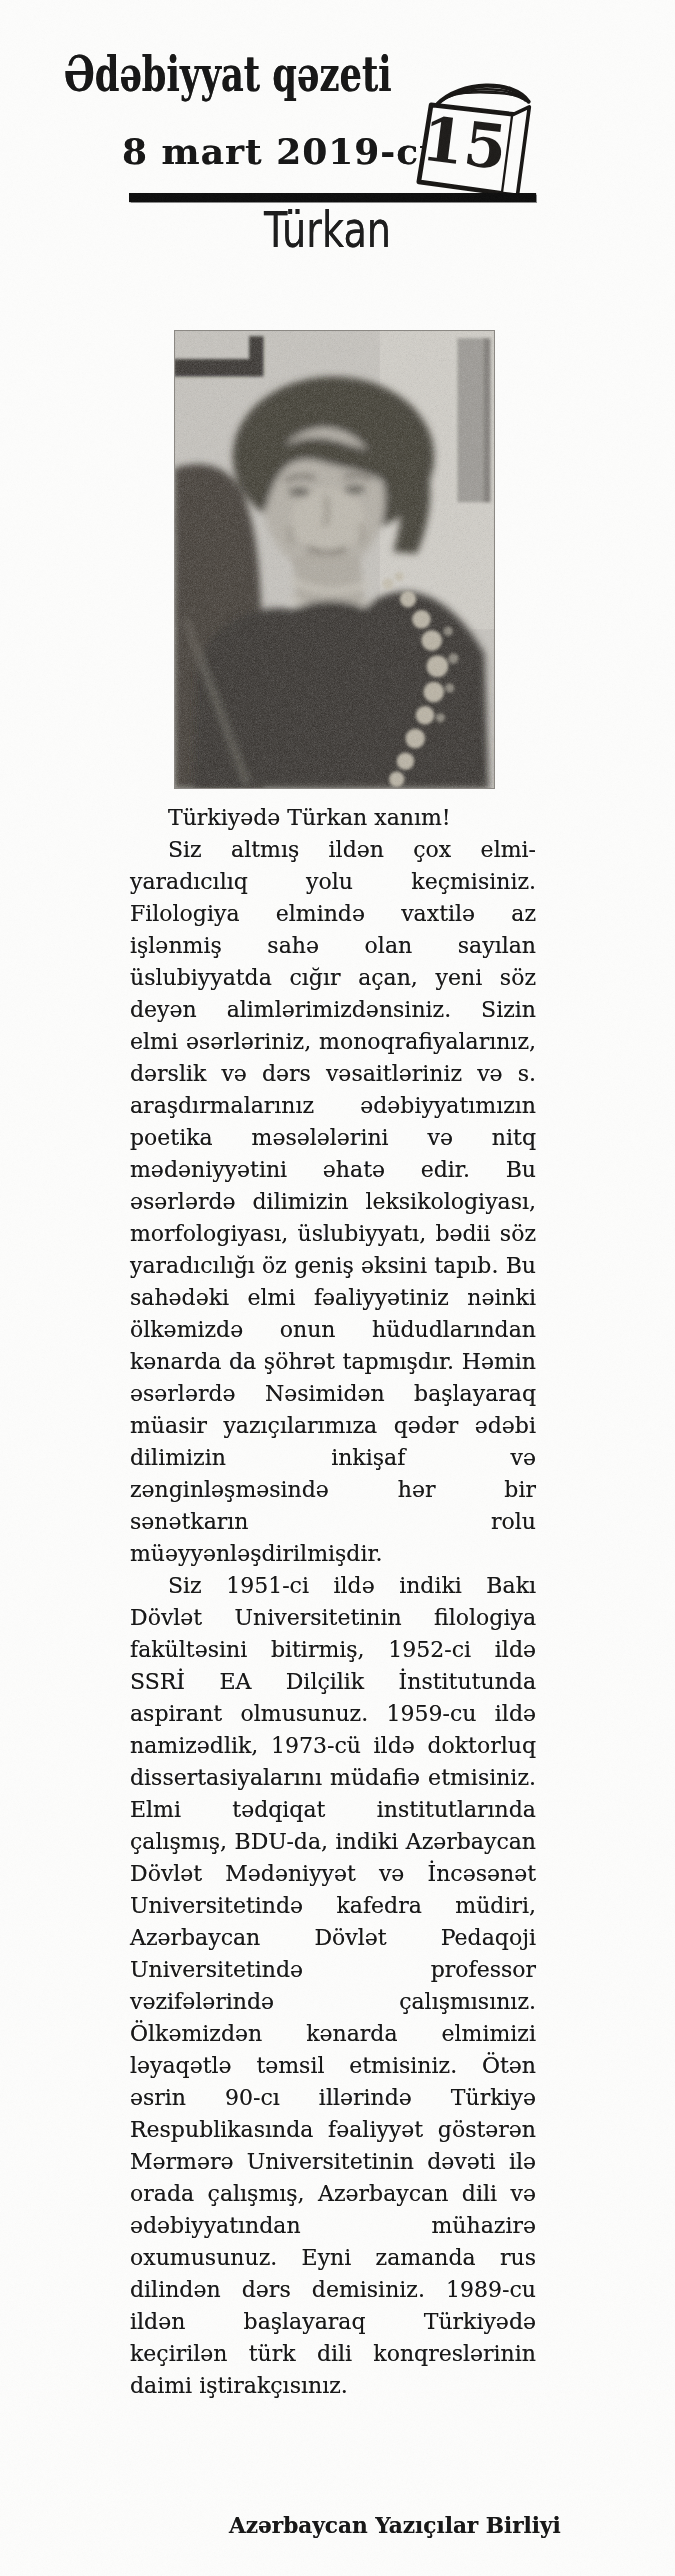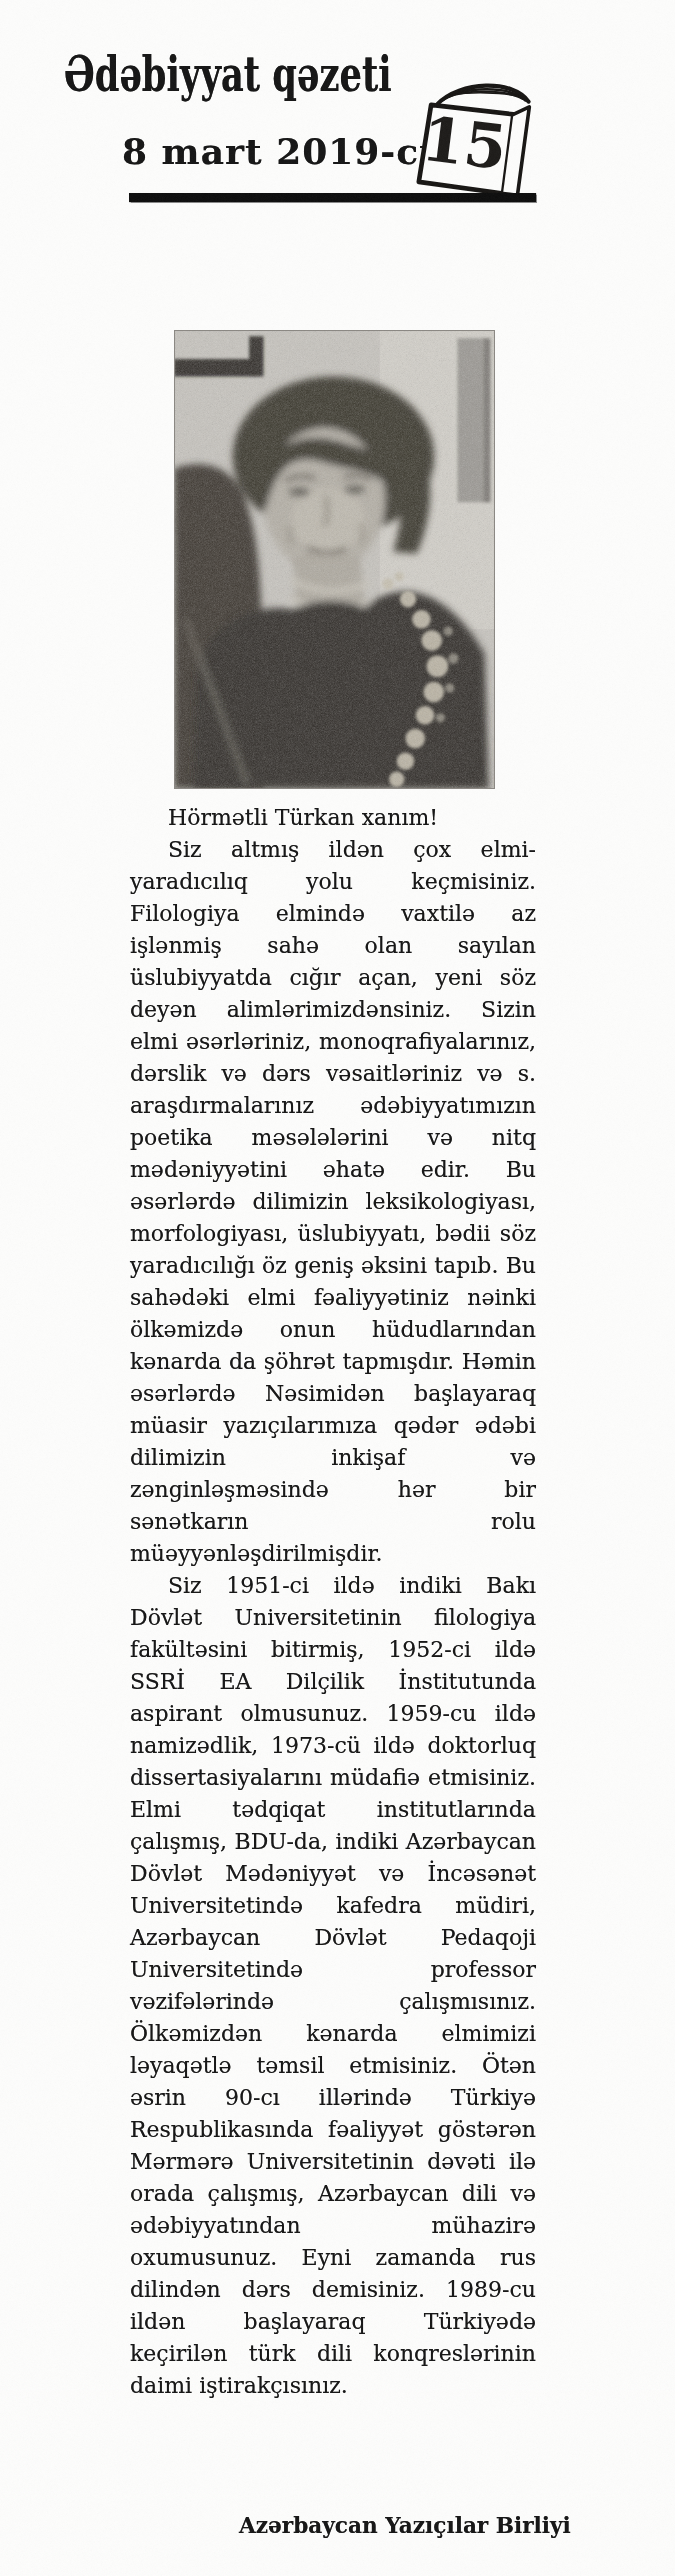--- a/index.html
+++ b/index.html
@@ -24,21 +24,21 @@
       transform:scaleX(.63);transform-origin:center top;white-space:nowrap;
       text-shadow:0 0 0.5px rgba(15,15,15,.8);}
   
   .photo{position:absolute;left:174px;top:330px;width:321px;height:459px;}
   .photo svg{display:block;width:100%;height:100%;}
   
   .article{position:absolute;left:130px;top:802px;width:406px;font-size:22px;line-height:32px;
       text-align:justify;text-shadow:0 0 0.5px rgba(12,12,12,.55);}
   .article p{margin:0;text-indent:38px;}
   
-  .signature{position:absolute;left:136px;top:2513px;width:406px;box-sizing:border-box;
+  .signature{position:absolute;left:126px;top:2513px;width:406px;box-sizing:border-box;
       padding-left:103px;text-align:center;font-size:21.6px;font-weight:bold;white-space:nowrap;
       text-shadow:0 0 0.5px rgba(12,12,12,.6);}
   .grain-overlay{position:absolute;left:0;top:0;width:676px;height:2615px;pointer-events:none;
       opacity:.05;}
 </style>
 </head>
 <body>
 
 <div class="page">
 
@@ -54,20 +54,21 @@
       <path d="M78,44 C110,37 172,34 206,41" fill="none" stroke-width="3"></path>
       <path d="M36,66 L196,76 L184,230 L20,216 Z" fill="#fdfdfc" stroke-width="9"></path>
       <path d="M196,76 L226,60 L212,232 L184,230" fill="#fdfdfc" stroke-width="7"></path>
       <text x="104" y="178" text-anchor="middle" font-family="DejaVu Serif, serif" font-size="118" font-weight="bold" fill="#1c1a18" stroke="none" transform="rotate(4 104 140)">15</text>
     </g>
   </svg>
 
   <div class="rule"></div>
 
   <div class="headline">
+    <div><span class="headline-first">Türkan</span></div>
   </div>
 
   <div class="photo">
     <svg viewBox="0 0 624 890" preserveAspectRatio="none">
       <defs>
         <filter id="soft">
             <feGaussianBlur stdDeviation="3"></feGaussianBlur>
           </filter>
         <filter id="soft2">
             <feGaussianBlur stdDeviation="7"></feGaussianBlur>
@@ -140,21 +141,21 @@
         <circle cx="536" cy="694" r="9" fill="#8d887d"></circle>
         <circle cx="518" cy="752" r="9" fill="#8d887d"></circle>
       </g>
 
       <rect width="624" height="890" filter="url(#grainF)" opacity="0.32"></rect>
       <rect x="1" y="1" width="622" height="888" fill="none" stroke="#8a8782" stroke-width="2"></rect>
     </svg>
   </div>
 
   <div class="article">
-      <p>Hörmətli Türkan xanım!</p>
+      <p>Türkiyədə Türkan xanım!</p>
       <p>Siz altmış ildən çox elmi-yaradıcılıq yolu keçmisiniz. Filologiya elmində vaxtilə az işlənmiş sahə olan sayılan üslubiyyatda cığır açan, yeni söz deyən alimlərimizdənsiniz. Sizin elmi əsərləriniz, monoqrafiyalarınız, dərslik və dərs vəsaitləriniz və s. araşdırmalarınız ədəbiyyatımızın poetika məsələlərini və nitq mədəniyyətini əhatə edir. Bu əsərlərdə dilimizin leksikologiyası, morfologiyası, üslubiyyatı, bədii söz yaradıcılığı öz geniş əksini tapıb. Bu sahədəki elmi fəaliyyətiniz nəinki ölkəmizdə onun hüdudlarından kənarda da şöhrət tapmışdır. Həmin əsərlərdə Nəsimidən başlayaraq müasir yazıçılarımıza qədər ədəbi dilimizin inkişaf və zənginləşməsində hər bir sənətkarın rolu müəyyənləşdirilmişdir.</p>
       <p>Siz 1951-ci ildə indiki Bakı Dövlət Universitetinin filologiya fakültəsini bitirmiş, 1952-ci ildə SSRİ EA Dilçilik İnstitutunda aspirant olmusunuz. 1959-cu ildə namizədlik, 1973-cü ildə doktorluq dissertasiyalarını müdafiə etmisiniz. Elmi tədqiqat institutlarında çalışmış, BDU-da, indiki Azərbaycan Dövlət Mədəniyyət və İncəsənət Universitetində kafedra müdiri, Azərbaycan Dövlət Pedaqoji Universitetində professor vəzifələrində çalışmısınız. Ölkəmizdən kənarda elmimizi ləyaqətlə təmsil etmisiniz. Ötən əsrin 90-cı illərində Türkiyə Respublikasında fəaliyyət göstərən Mərmərə Universitetinin dəvəti ilə orada çalışmış, Azərbaycan dili və ədəbiyyatından mühazirə oxumusunuz. Eyni zamanda rus dilindən dərs demisiniz. 1989-cu ildən başlayaraq Türkiyədə keçirilən türk dili konqreslərinin daimi iştirakçısınız.</p>
     </div>
 
   <div class="signature">Azərbaycan Yazıçılar Birliyi</div>
 
   <svg class="grain-overlay" viewBox="0 0 1312 5076" preserveAspectRatio="none">
     <defs>
       <filter id="pageGrain" x="0" y="0" width="100%" height="100%">
         <feTurbulence type="fractalNoise" baseFrequency="0.9" numOctaves="2" stitchTiles="stitch"></feTurbulence>

